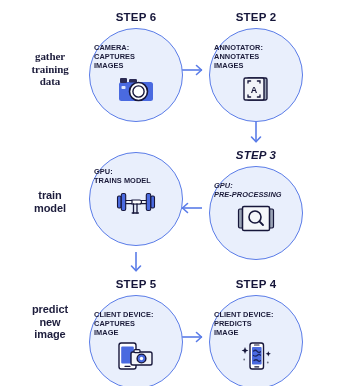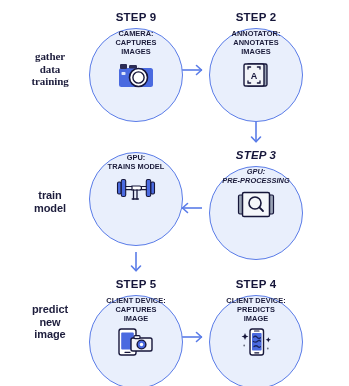--- a/index.html
+++ b/index.html
@@ -61,22 +61,22 @@
     height: 94px;
     border-radius: 50%;
     background: #e9effc;
     border: 1.6px solid #5a7ce8;
     box-sizing: border-box;
     display: flex;
     flex-direction: column;
     align-items: center;
   }
   .circle-caption {
+    margin-top: 14px;
     width: 84px;
-    text-align: center;
     font-size: 7.4px;
     line-height: 9px;
     font-weight: bold;
     color: #1b1b3a;
     letter-spacing: 0.05px;
   }
   .circle-caption span { display: block; }
   .circle-icon {
     margin-top: 3px;
     width: 40px;
@@ -106,22 +106,22 @@
     pointer-events: none;
   }
 </style>
 </head>
 <body>
 
 <div id="diagram">
 
   <div class="row-label" id="label-gather">
     <span>gather</span>
+    <span>training</span>
     <span>data</span>
-    <span>training</span>
   </div>
 
   <div class="row-label" id="label-predict">
     <span>predict</span>
     <span>new</span>
     <span>image</span>
   </div>
 
   <div class="row-label" id="label-train">
     <span>train</span>
@@ -150,21 +150,21 @@
       <polyline points="131.5,266 136,270.8 140.5,266" fill="none" stroke="#5a7ce8" stroke-width="1.6" stroke-linecap="round" stroke-linejoin="round"></polyline>
     </g>
 
     <g>
       <line x1="182" y1="337" x2="202" y2="337" stroke="#5a7ce8" stroke-width="1.6"></line>
       <polyline points="196.5,332.5 201.5,337 196.5,341.5" fill="none" stroke="#5a7ce8" stroke-width="1.6" stroke-linecap="round" stroke-linejoin="round"></polyline>
     </g>
   </svg>
 
   <div class="step col-left" id="step1">
-    <div class="step-title">STEP 9</div>
+    <div class="step-title">STEP 6</div>
     <div class="circle">
       <div class="circle-caption">
         <span>CAMERA:</span>
         <span>CAPTURES</span>
         <span>IMAGES</span>
       </div>
       <div class="circle-icon">
         <svg width="36" height="27" viewBox="0 0 36 27">
           <rect x="1" y="6" width="34" height="19" rx="2.5" fill="#4a6ae0"></rect>
           <rect x="2" y="2" width="7" height="5" rx="1" fill="#2b2b55"></rect>

